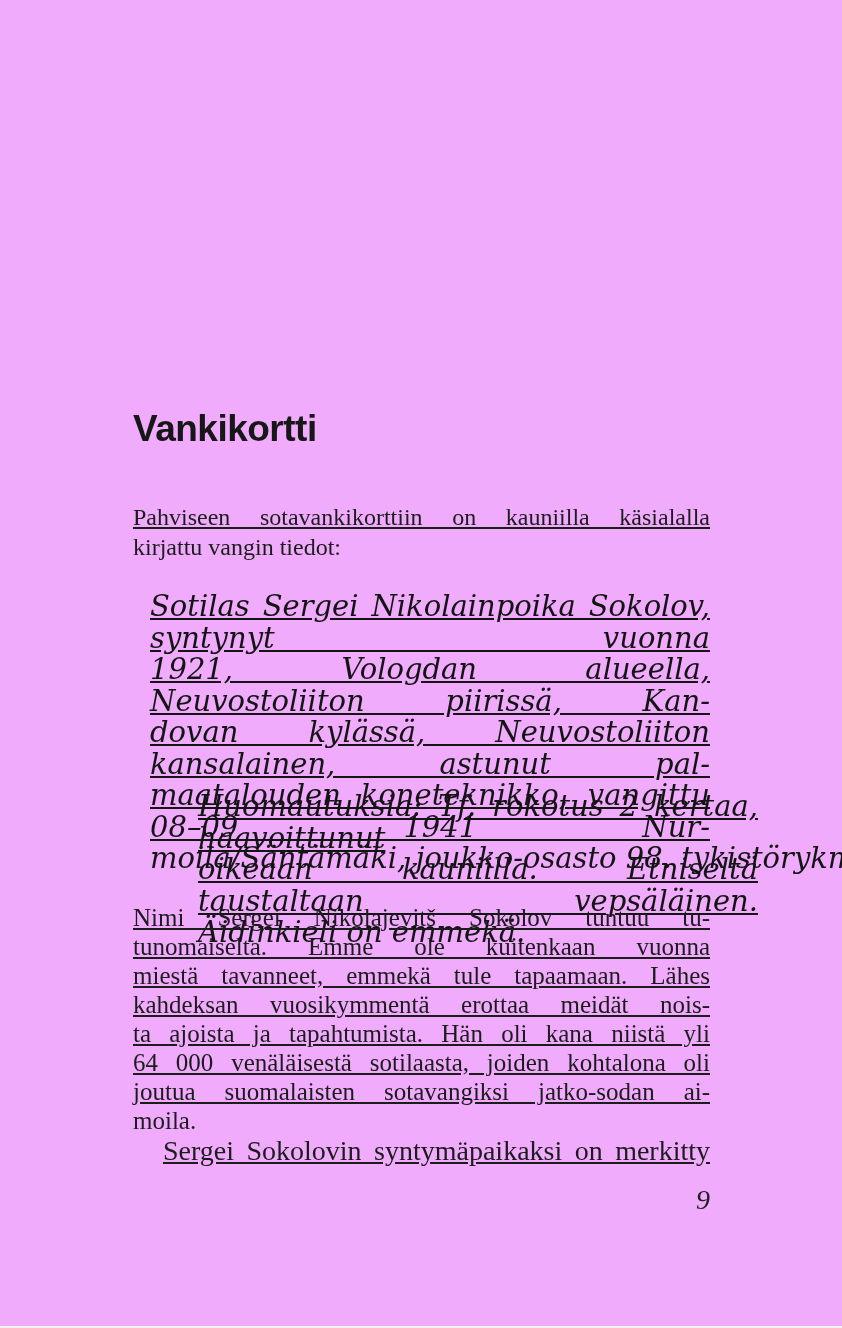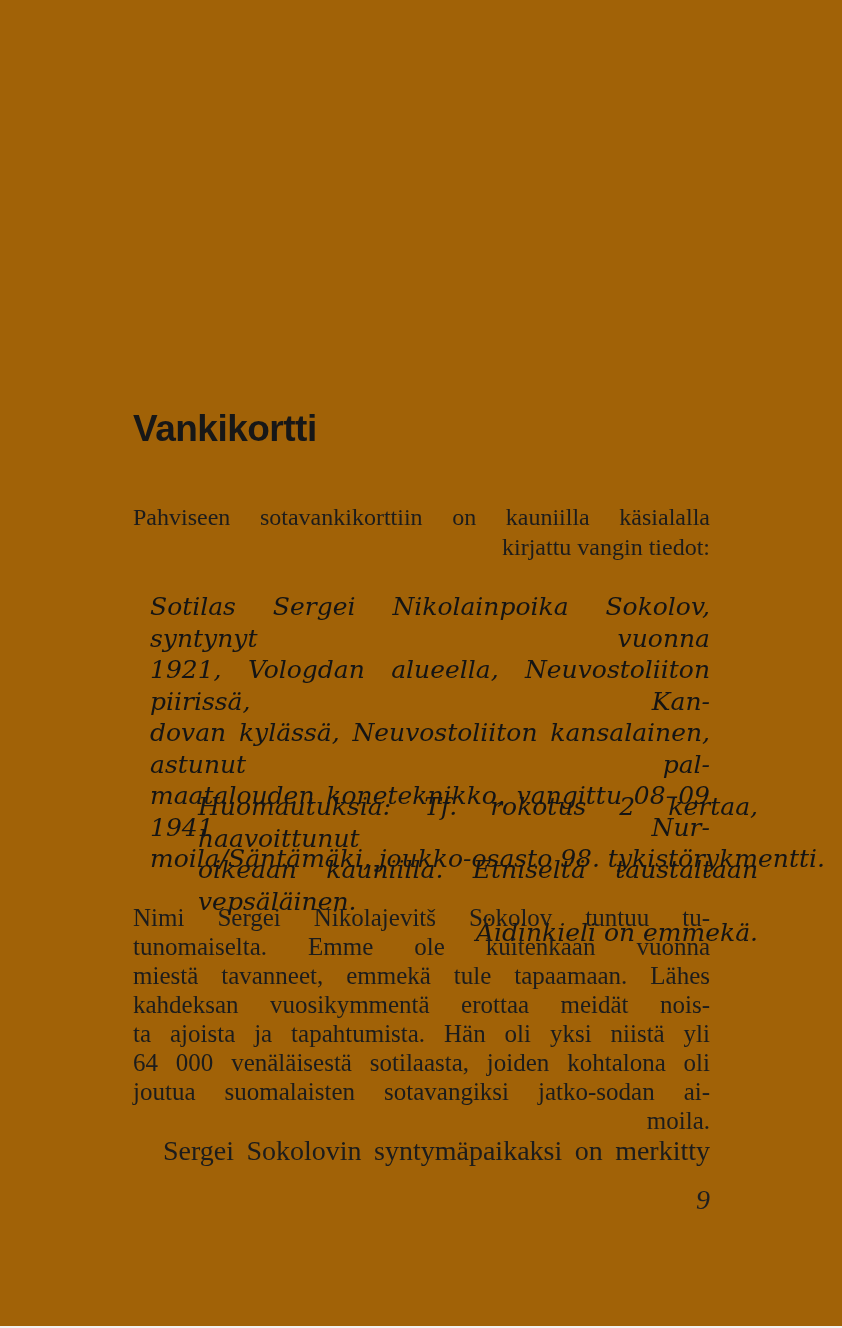--- a/index.html
+++ b/index.html
@@ -1,47 +1,48 @@
 <!DOCTYPE html>
 <html><head>
 <meta charset="utf-8">
 <style>
   html,body{margin:0;padding:0;background:#ffffff;}
   .page{
     position:relative;
     width:842px;height:1328px;
-    background:#a16207;
+    background:#f0abfc;
     overflow:hidden;
     color:#1a1a1a;
     font-family:"Liberation Serif","DejaVu Serif",serif;
   }
   .page-title{
     position:absolute;left:133px;top:408px;
     font-family:"Liberation Sans","DejaVu Sans",sans-serif;
     font-weight:700;font-size:37px;line-height:42px;
     letter-spacing:-0.5px;color:#171717;margin:0;
   }
   .textblock{position:absolute;}
   .tline{
     white-space:nowrap;
-    text-align:right;
+    text-align:left;
   }
   .just{
     white-space:normal;
     text-align:justify;
     text-align-last:justify;
+    text-decoration:underline;
   }
   .intro{
     left:133px;top:503px;width:577px;
     font-size:24px;line-height:29.5px;color:#1c1c1c;
   }
   .script-block{
     font-family:"DejaVu Serif","Liberation Serif",serif;
     font-style:italic;font-weight:500;
-    font-size:25px;line-height:31.5px;color:#141414;
+    font-size:29px;line-height:31.5px;color:#141414;
   }
   .card{left:150px;top:591px;width:560px;}
   .remarks{left:150px;top:791px;width:560px;margin-left:48px;}
   .para1{
     left:133px;top:903px;width:577px;
     font-size:25px;line-height:29px;color:#1c1c1c;
   }
   .para2{
     left:133px;top:1136px;width:577px;
     font-size:28px;line-height:29px;color:#1c1c1c;
@@ -82,21 +83,21 @@
       <div class="tline just">Huomautuksia: Tf. rokotus 2 kertaa, haavoittunut</div>
       <div class="tline just">oikeaan kauniilla. Etniseltä taustaltaan vepsäläinen.</div>
       <div class="tline">Äidinkieli on emmekä.</div>
     </div>
 
   <div class="textblock para1">
       <div class="tline just">Nimi Sergei Nikolajevitš Sokolov tuntuu tu-</div>
       <div class="tline just">tunomaiselta. Emme ole kuitenkaan vuonna</div>
       <div class="tline just">miestä tavanneet, emmekä tule tapaamaan. Lähes</div>
       <div class="tline just">kahdeksan vuosikymmentä erottaa meidät nois-</div>
-      <div class="tline just">ta ajoista ja tapahtumista. Hän oli yksi niistä yli</div>
+      <div class="tline just">ta ajoista ja tapahtumista. Hän oli kana niistä yli</div>
       <div class="tline just">64 000 venäläisestä sotilaasta, joiden kohtalona oli</div>
       <div class="tline just">joutua suomalaisten sotavangiksi jatko-sodan ai-</div>
       <div class="tline">moila.</div>
     </div>
 
   <div class="textblock para2">
       <div class="tline just">Sergei Sokolovin syntymäpaikaksi on merkitty</div>
     </div>
 
   <div class="page-number">9</div>

